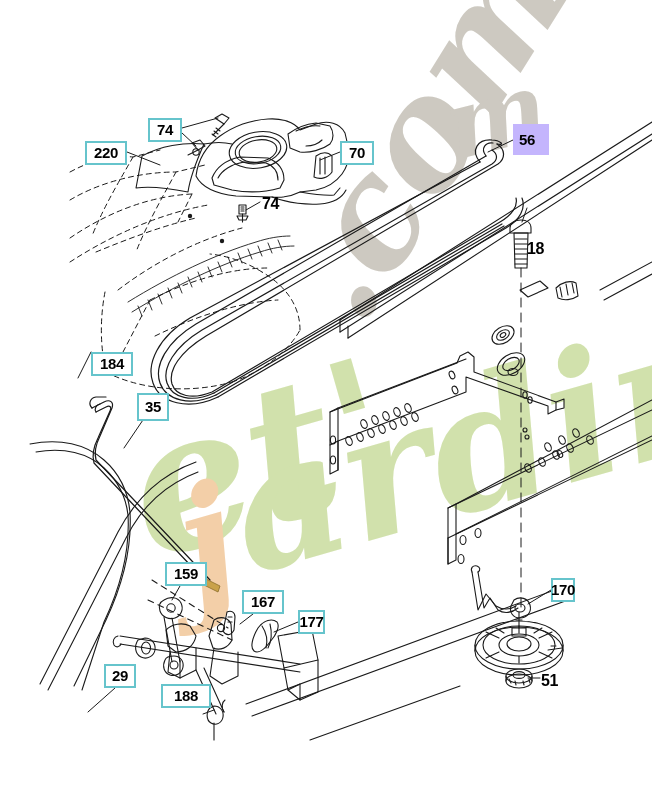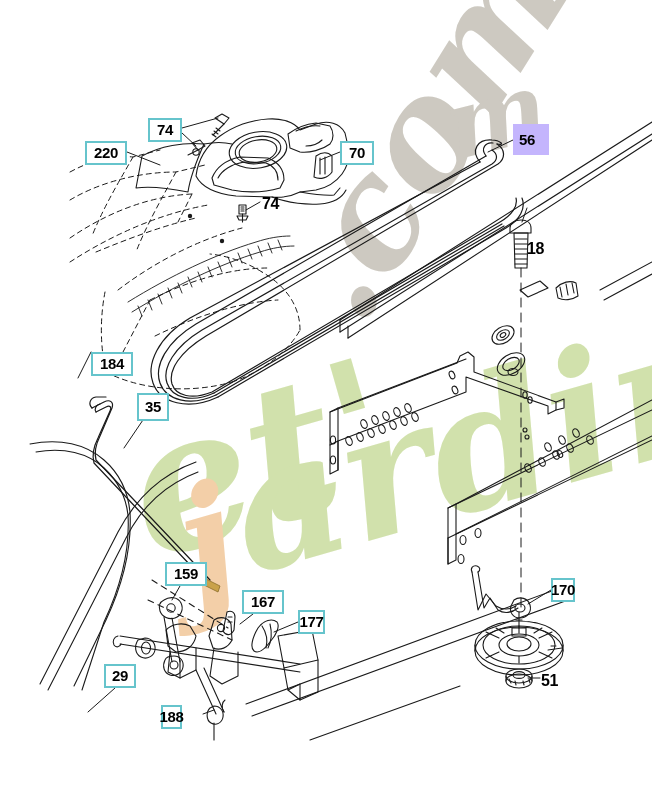--- a/index.html
+++ b/index.html
@@ -436,15 +436,15 @@
   <div class="callout-box" style="left:242px; top:590px; width:42px; height:24px;">167</div>
 
   <div class="callout-box" style="left:298px; top:610px; width:27px; height:24px;">177</div>
 
   <div class="callout-box" style="left:551px; top:578px; width:24px; height:24px;">170</div>
 
   <div class="callout-plain" style="left:541px; top:673px;">51</div>
 
   <div class="callout-box" style="left:104px; top:664px; width:32px; height:24px;">29</div>
 
-  <div class="callout-box" style="left:161px; top:705px; width:21px; height:24px;">188</div>
+  <div class="callout-box" style="left:161px; top:684px; width:50px; height:24px;">188</div>
 
 </div>
 
 </body></html>

